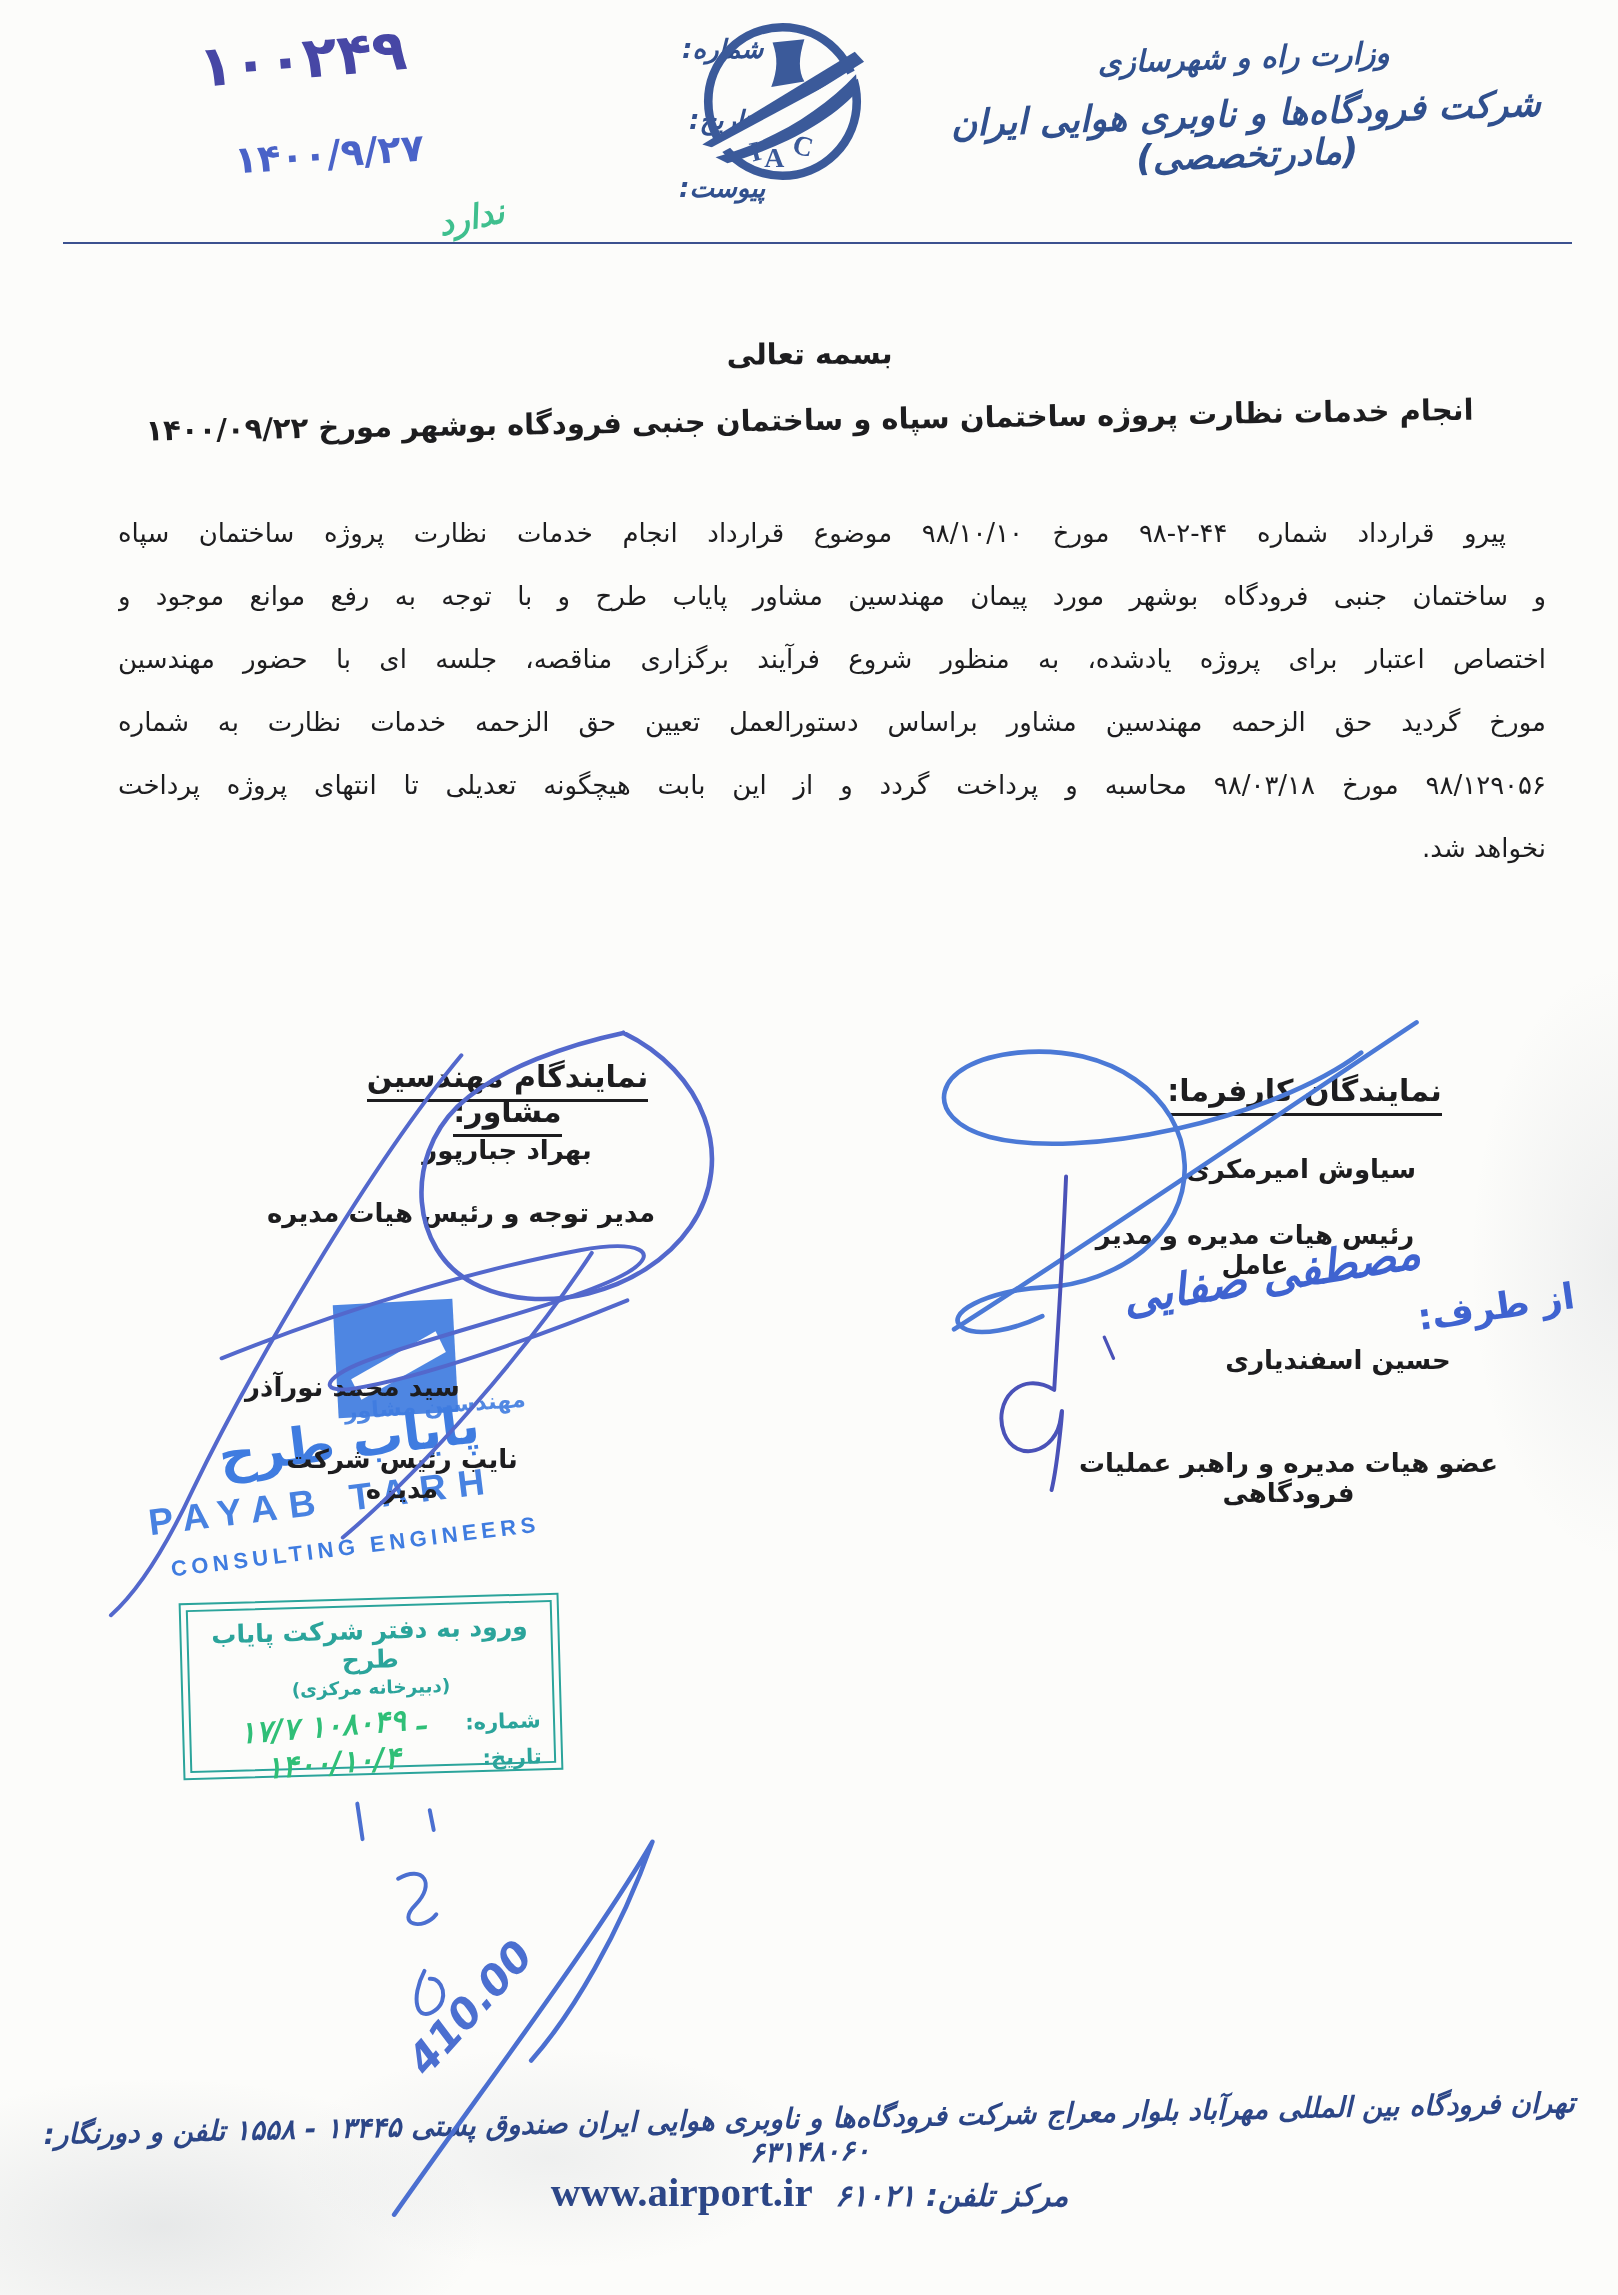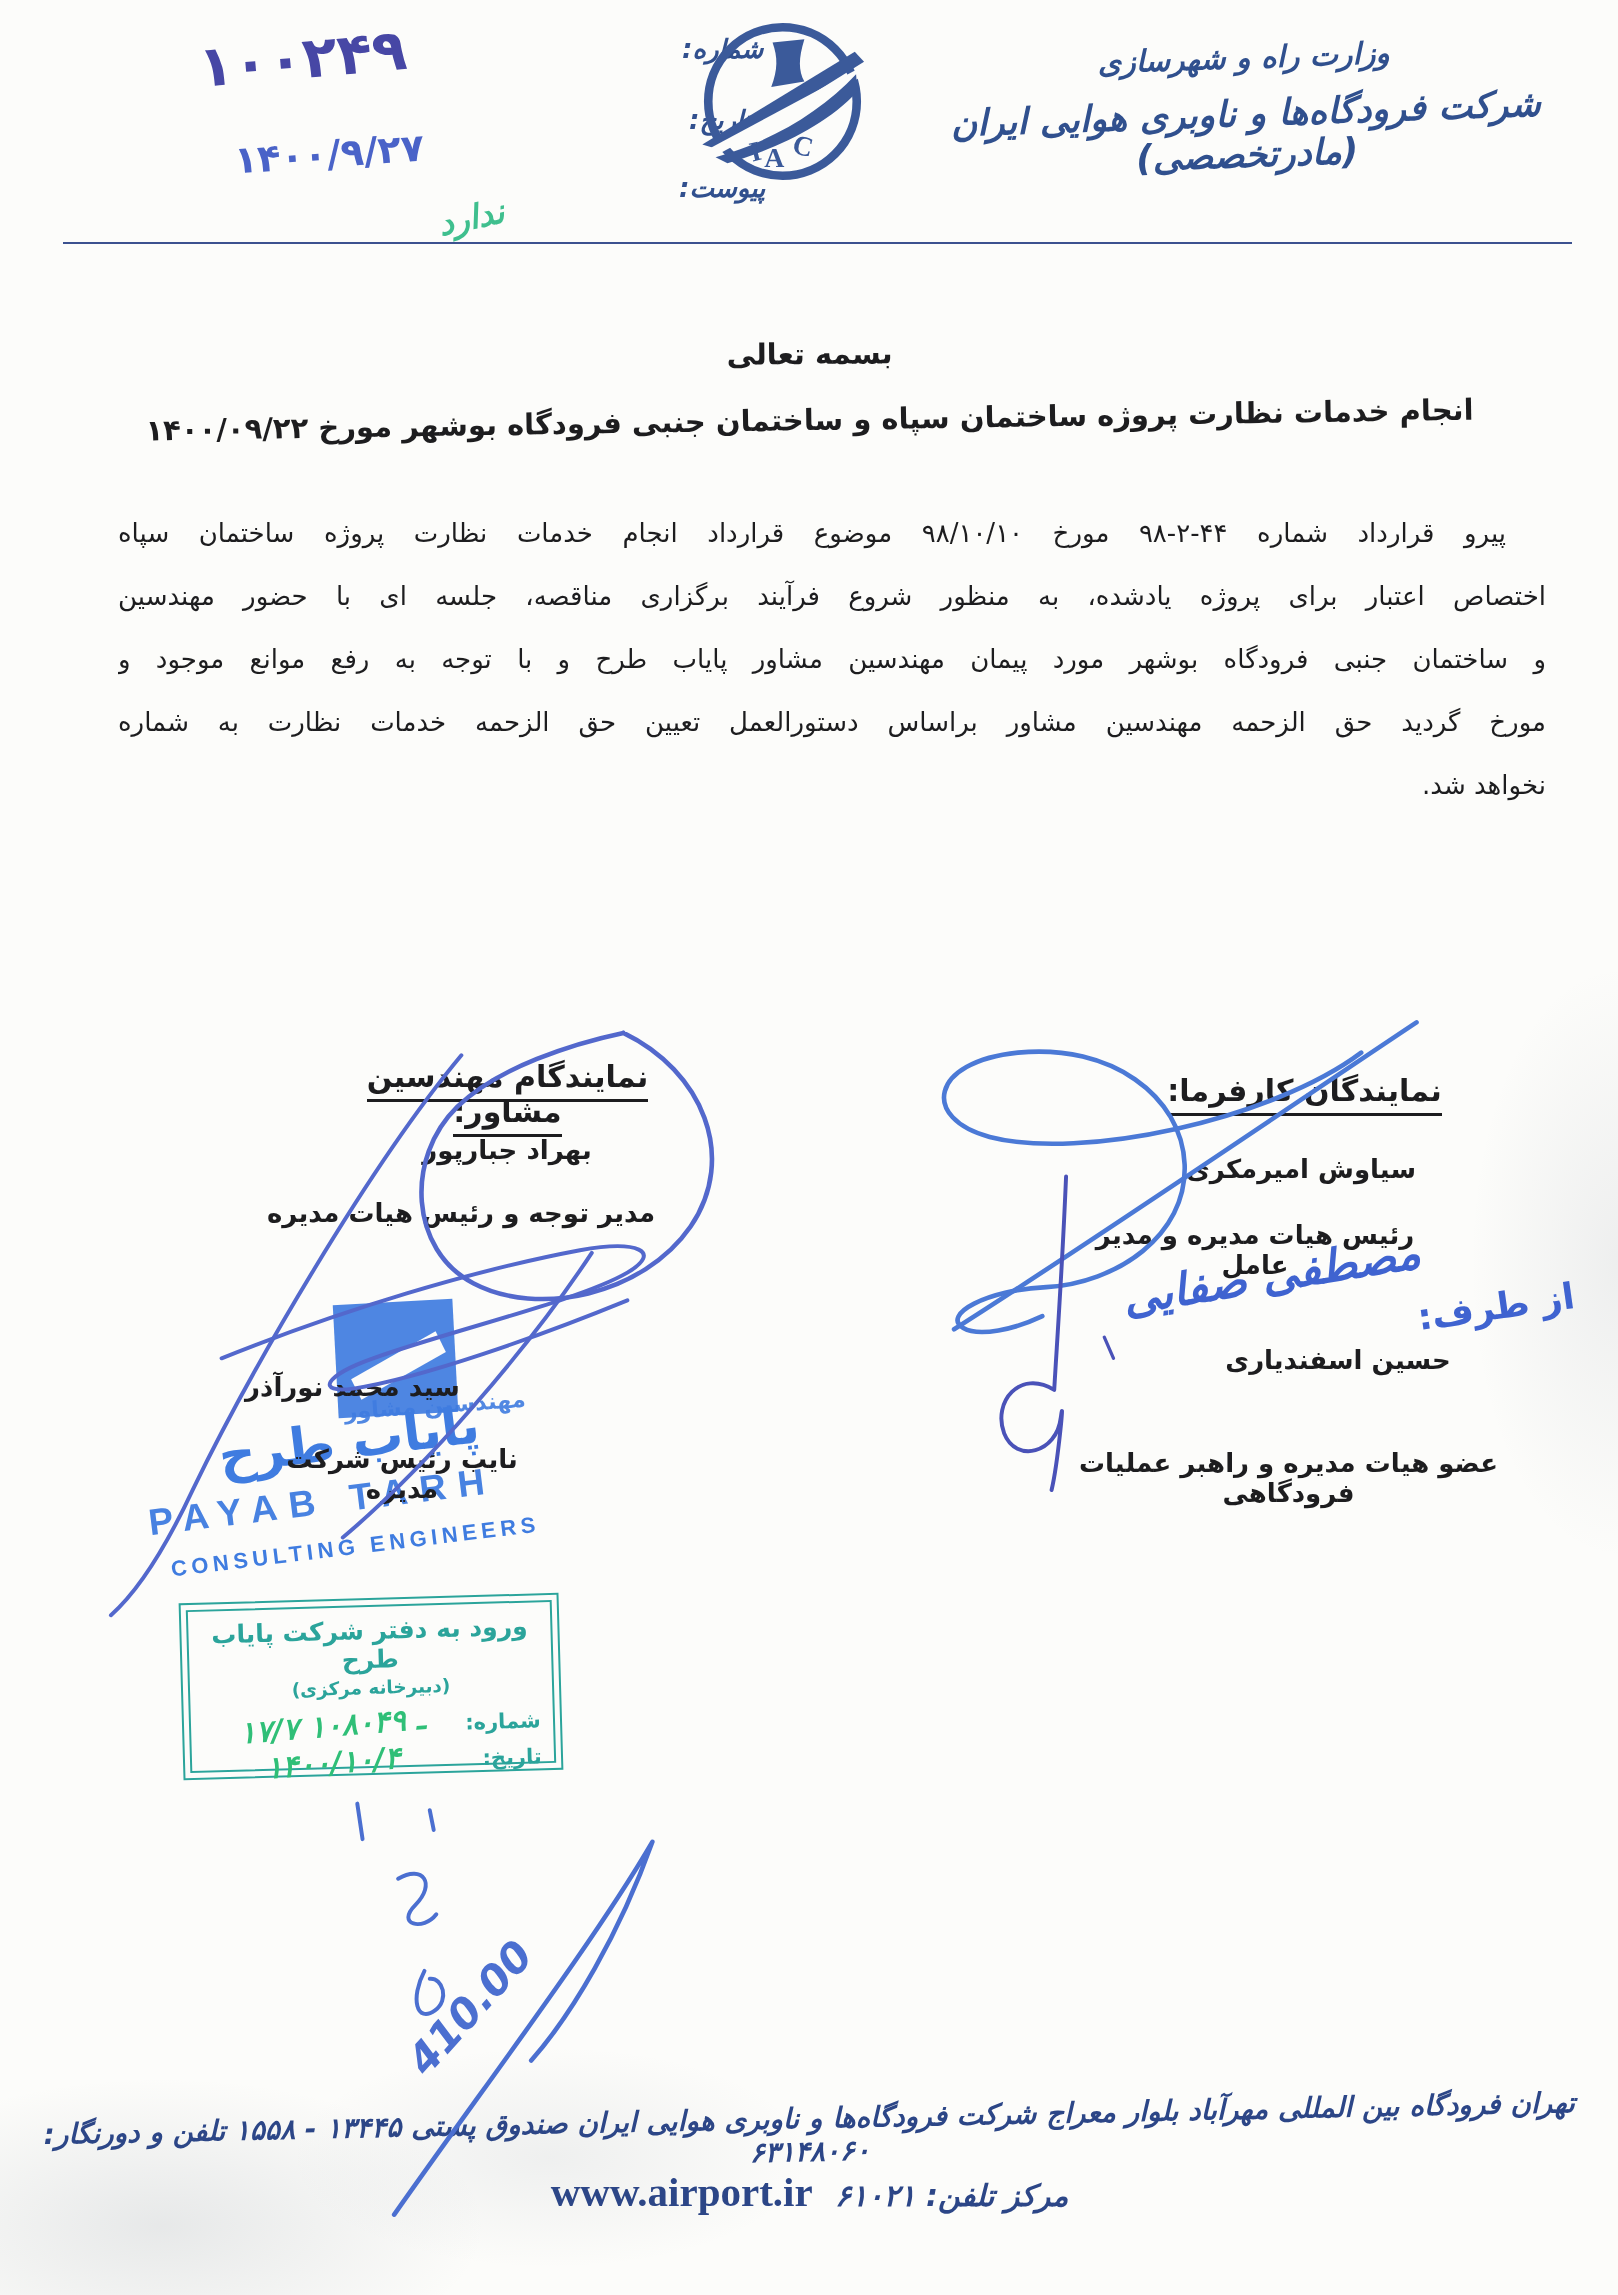--- a/index.html
+++ b/index.html
@@ -89,23 +89,24 @@
     <div class="org-l2">شرکت فرودگاه‌ها و ناوبری هوایی ایران (مادرتخصصی)</div>
   </div>
 
   <div class="abs rule" style="left:63px;top:242px;width:1509px;"></div>
 
   <div class="abs besmele" style="top:337px;">بسمه تعالی</div>
   <div class="abs title" style="top:403px;">انجام خدمات نظارت پروژه ساختمان سپاه و ساختمان جنبی فرودگاه بوشهر مورخ ۱۴۰۰/۰۹/۲۲</div>
 
   <div class="abs body-text" style="left:71px;top:502px;width:1475px;">
     <div class="bline just indent">پیرو قرارداد شماره ۴۴-۲-۹۸ مورخ ۹۸/۱۰/۱۰ موضوع قرارداد انجام خدمات نظارت پروژه ساختمان سپاه</div>
+    <div class="bline just">و ساختمان جنبی فرودگاه بوشهر مورد پیمان مهندسین مشاور پایاب طرح و با توجه به رفع موانع موجود و</div>
     <div class="bline just">اختصاص اعتبار برای پروژه یادشده، به منظور شروع فرآیند برگزاری مناقصه، جلسه ای با حضور مهندسین</div>
-    <div class="bline just">و ساختمان جنبی فرودگاه بوشهر مورد پیمان مهندسین مشاور پایاب طرح و با توجه به رفع موانع موجود و</div>
     <div class="bline just">مورخ گردید حق الزحمه مهندسین مشاور براساس دستورالعمل تعیین حق الزحمه خدمات نظارت به شماره</div>
+    <div class="bline just">۹۸/۱۲۹۰۵۶ مورخ ۹۸/۰۳/۱۸ محاسبه و پرداخت گردد و از این بابت هیچگونه تعدیلی تا انتهای پروژه پرداخت</div>
     <div class="bline plain">نخواهد شد.</div>
   </div>
 
   <div class="abs sig-heading" style="left:310px;top:1059px;width:395px;">
     <span>نمایندگام مهندسین مشاور:</span>
   </div>
   <div class="abs sig-heading" style="left:1120px;top:1073px;width:369px;">
     <span>نمایندگان کارفرما:</span>
   </div>
 

